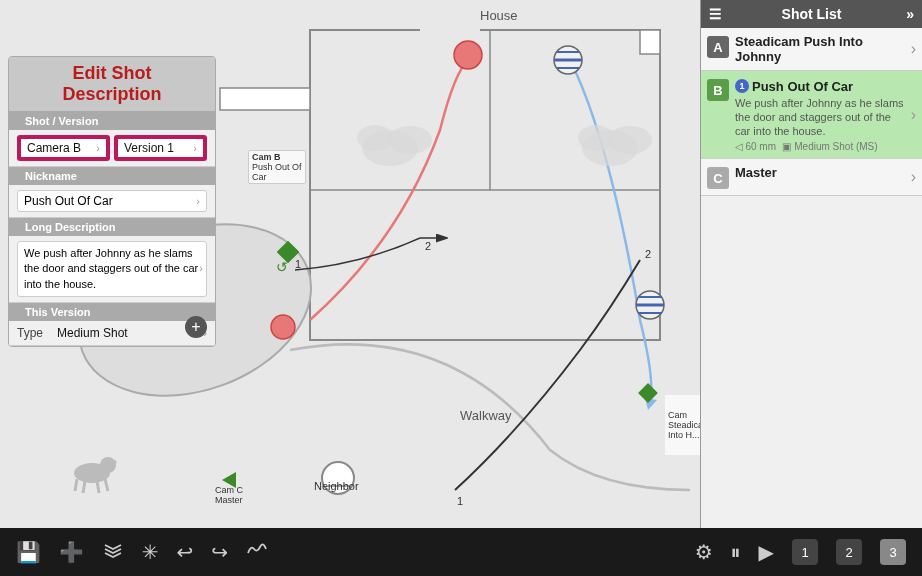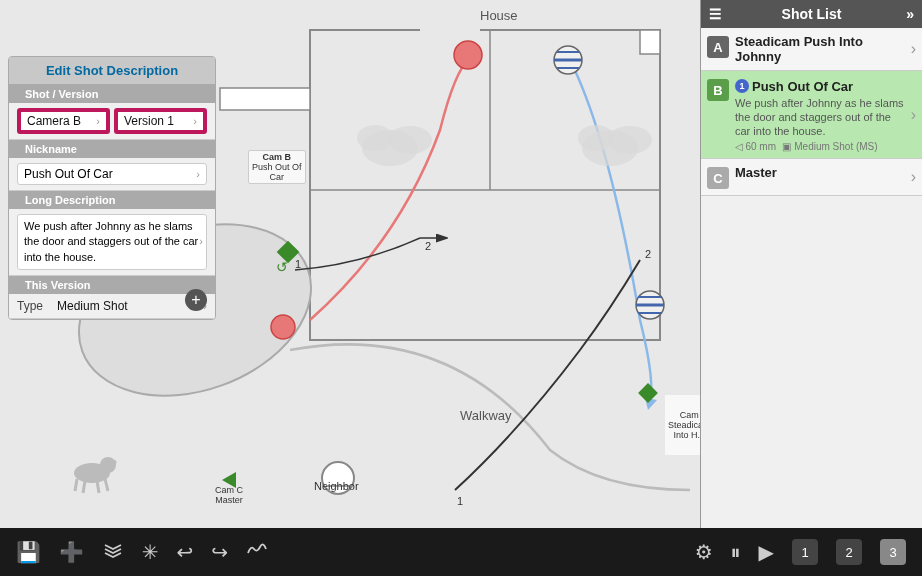--- a/index.html
+++ b/index.html
@@ -103,23 +103,23 @@
       background: #e8e8e8;
       border: 1px solid #aaa;
       border-radius: 4px;
       z-index: 100;
       overflow: hidden;
     }
     .edit-panel-header {
       background: #c8c8c8;
       text-align: center;
       padding: 6px 20px;
-      font-size: 13px;
+      font-size: 18px;
       font-weight: bold;
-      color: #0369a1;
+      color: #b91c1c;
       border-bottom: 1px solid #aaa;
     }
     .edit-section-label {
       background: #aaa;
       color: #fff;
       font-size: 11px;
       font-weight: bold;
       padding: 3px 16px;
     }
     .edit-row {
@@ -168,21 +168,21 @@
       display: flex; align-items: center; justify-content: center;
       font-size: 16px;
       cursor: pointer;
     }
 
     
     .canvas-label {
       position: absolute;
       font-size: 10px;
       color: #333;
-      text-align: center;
+      text-align: left;
       pointer-events: none;
     }
     .house-label { top: 8px; left: 480px; font-size: 13px; color: #555; }
     .walkway-label { top: 408px; left: 460px; font-size: 13px; color: #555; }
 
     
     #canvas-svg {
       position: absolute;
       left: 0; top: 0;
       width: 700px; height: 528px;

